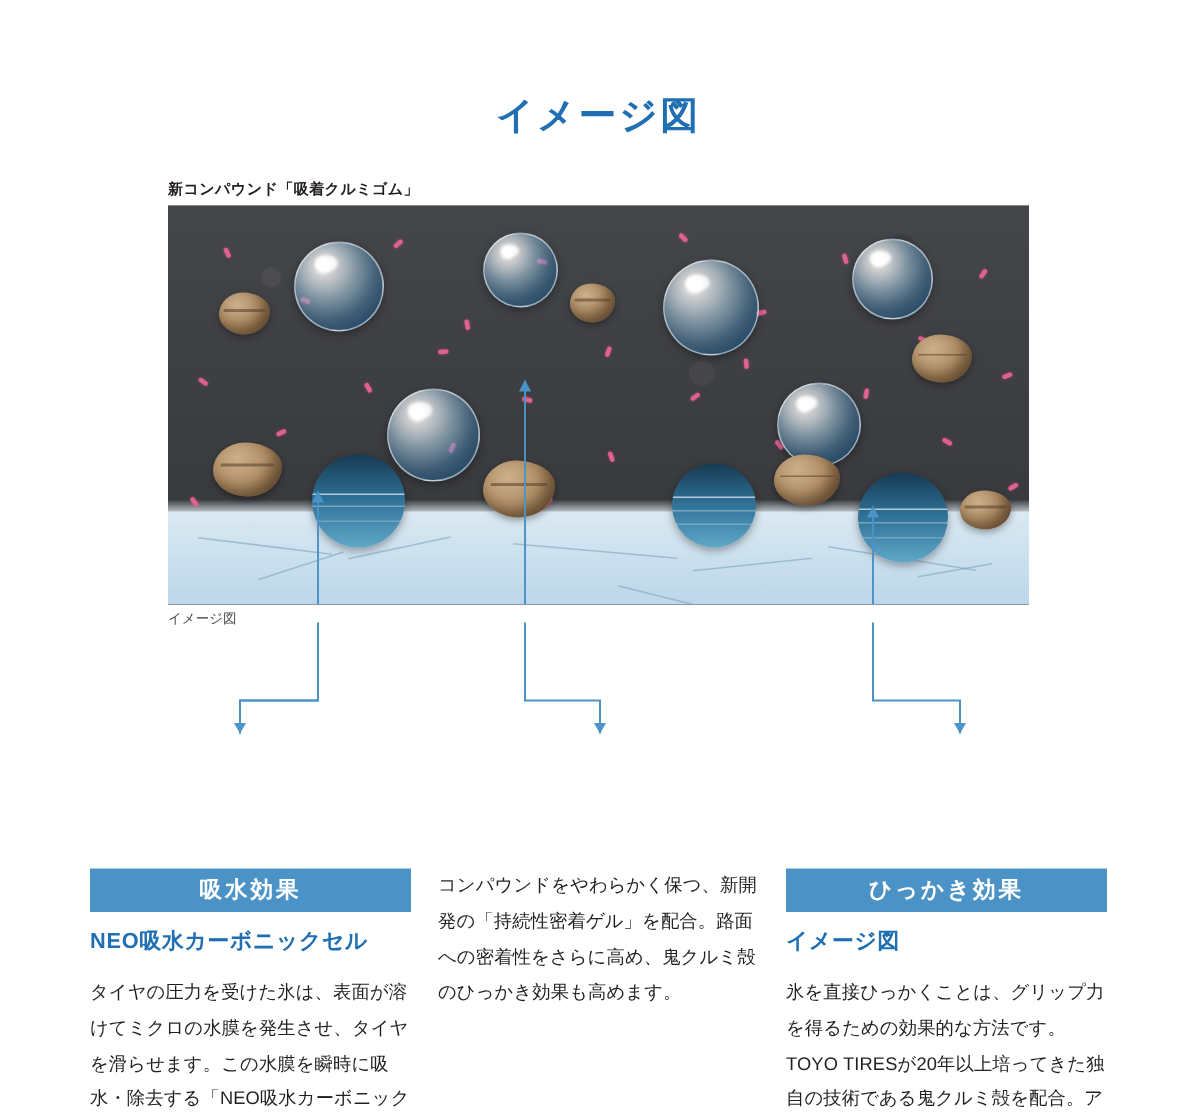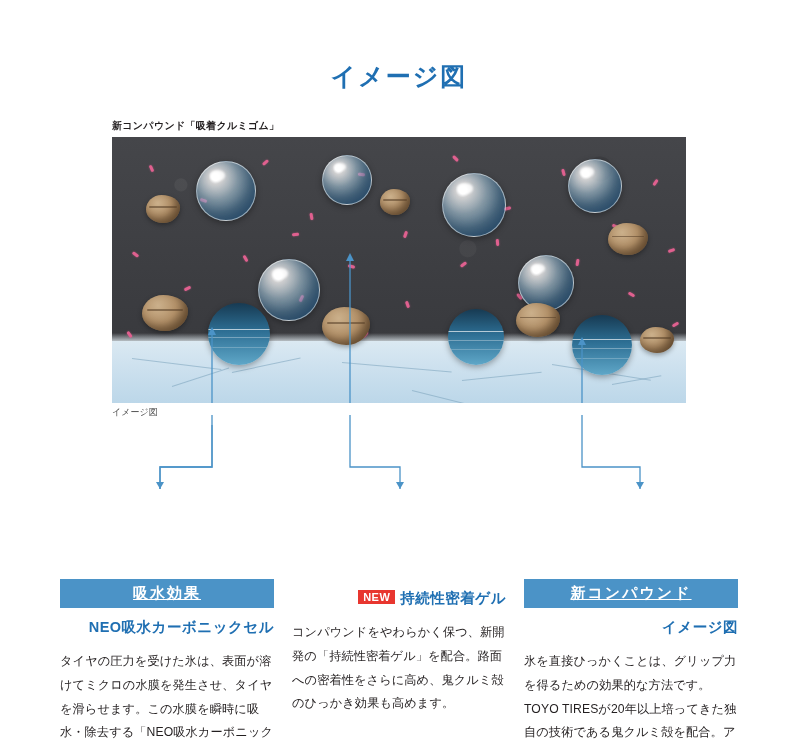--- a/index.html
+++ b/index.html
@@ -168,24 +168,23 @@
     width: 222px;
   }
   .col-head {
     background: #4b93c7;
     color: #ffffff;
     text-align: center;
     font-size: 15px;
     font-weight: bold;
     letter-spacing: 2px;
     padding: 5px 0 5px 0;
-    text-decoration: underline;
   }
   .col-sub {
-    text-align: right;
+    text-align: left;
     color: #1f6fb2;
     font-size: 14.5px;
     font-weight: bold;
     letter-spacing: 0.5px;
     margin: 10px 0 13px 0;
     white-space: nowrap;
   }
   .col-sub .newtag {
     display: inline-block;
     background: #e8362f;
@@ -336,27 +335,24 @@
 
     <div class="cols">
 
       <div class="col">
         <div class="col-head">吸水効果</div>
         <div class="col-sub">NEO吸水カーボニックセル</div>
         <div class="col-body">タイヤの圧力を受けた氷は、表面が溶けてミクロの水膜を発生させ、タイヤを滑らせます。この水膜を瞬時に吸水・除去する「NEO吸水カーボニックセル」を配合。素材そのものに親水性があるので、水分をよりスムーズに吸収します。天然由来の成分で、環境にも配慮しています。</div>
       </div>
 
       <div class="col">
-        <div class="col-sub">
-          <span class="newtag">NEW</span><span>持続性密着ゲル</span>
-        </div>
         <div class="col-body">コンパウンドをやわらかく保つ、新開発の「持続性密着ゲル」を配合。路面への密着性をさらに高め、鬼クルミ殻のひっかき効果も高めます。</div>
       </div>
 
       <div class="col">
-        <div class="col-head">新コンパウンド</div>
+        <div class="col-head">ひっかき効果</div>
         <div class="col-sub">イメージ図</div>
         <div class="col-body">氷を直接ひっかくことは、グリップ力を得るための効果的な方法です。TOYO TIRESが20年以上培ってきた独自の技術である鬼クルミ殻を配合。アイス路面をしっかりと捉えます。</div>
       </div>
 
     </div>
   </div>
 </div>
 
 </body></html>

